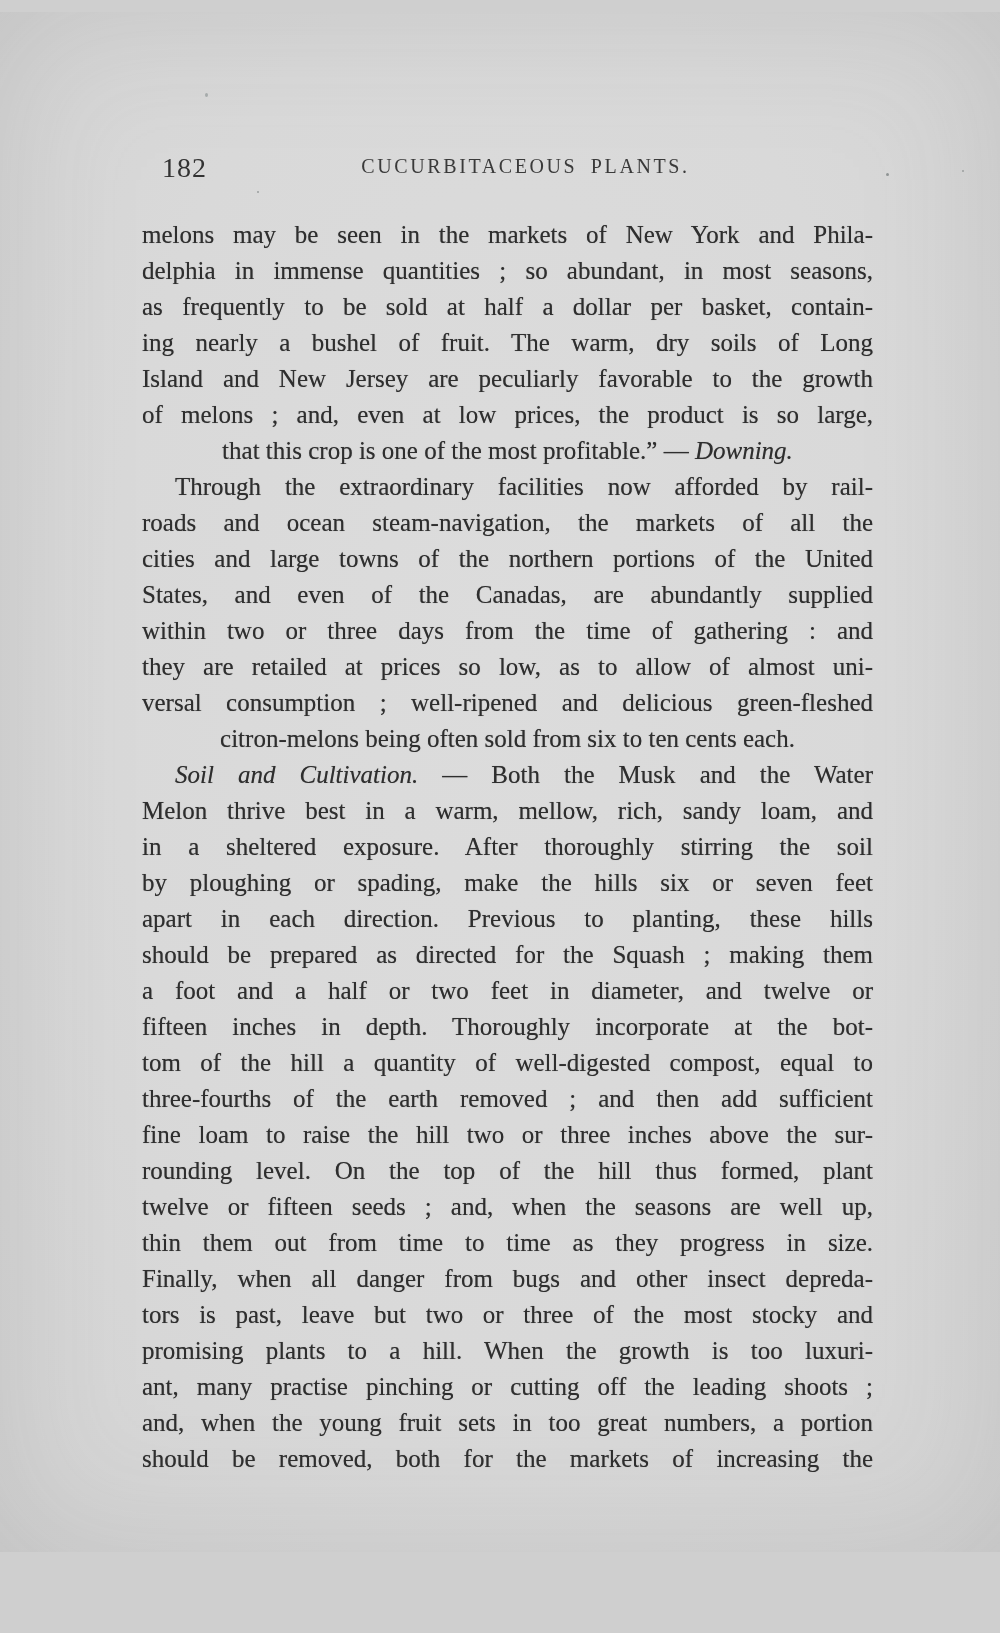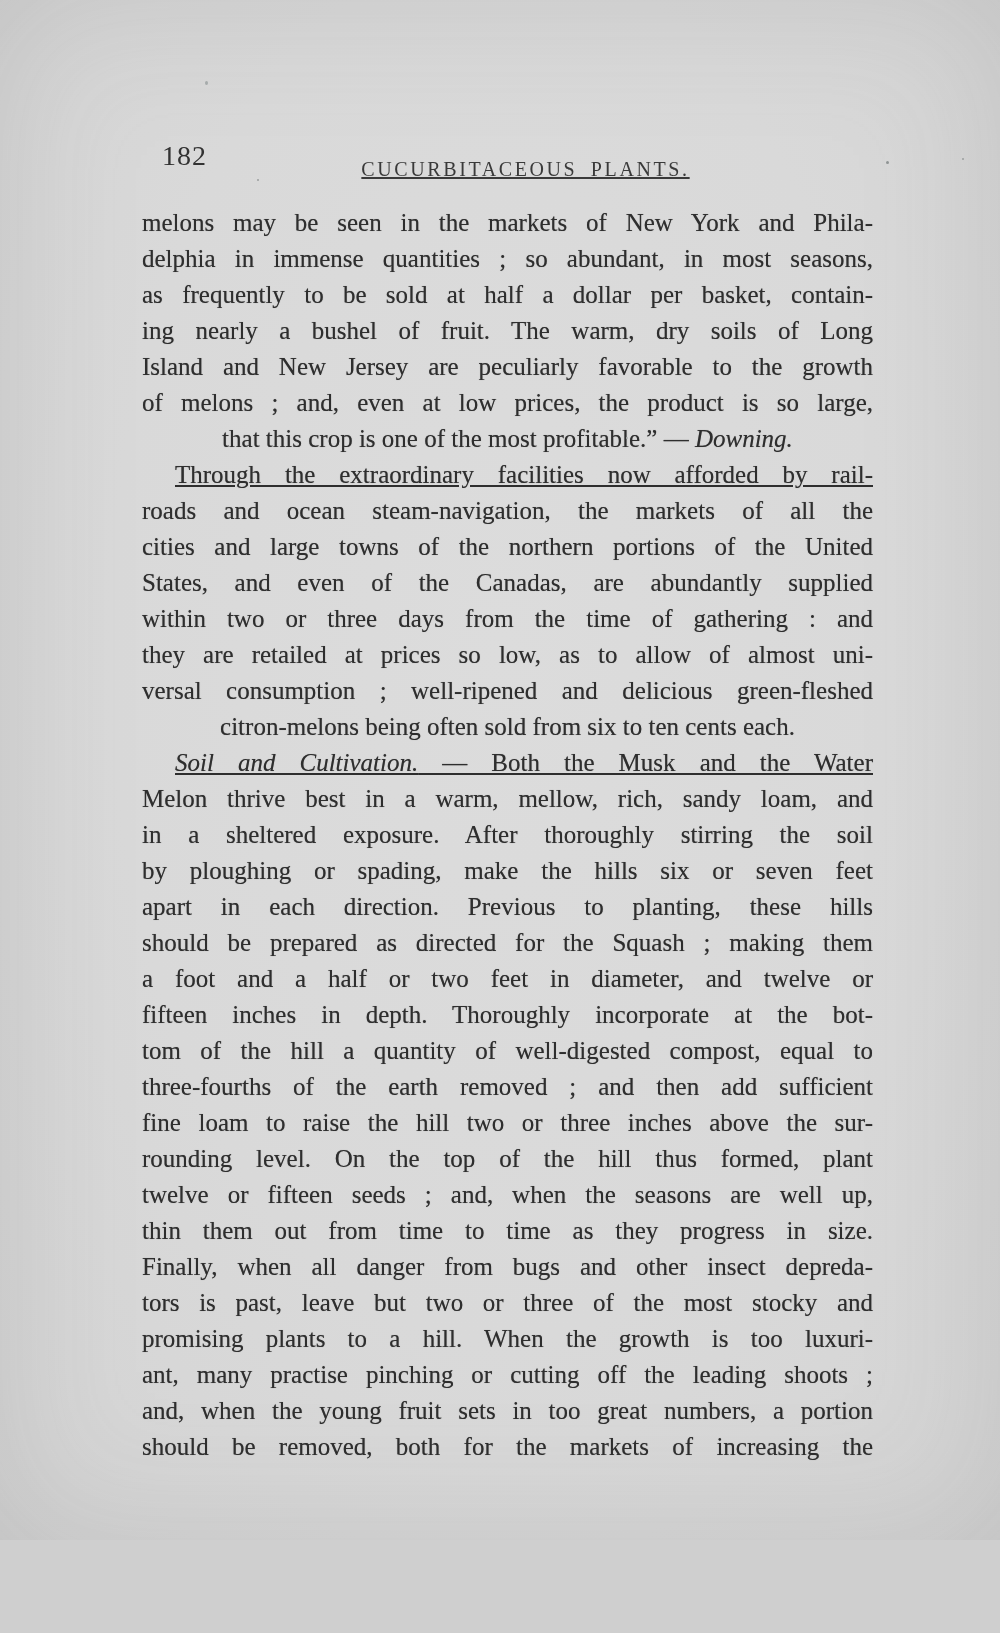--- a/index.html
+++ b/index.html
@@ -8,47 +8,47 @@
     font-family: "Liberation Serif", "DejaVu Serif", serif;
     background: #cfcfcf;
   }
   .page {
     position: relative;
     width: 1000px; height: 1540px;
     overflow: hidden;
     background: radial-gradient(ellipse at 50% 42%, #dcdcdc 0%, #d9d9d9 55%, #d4d4d4 100%);
     box-shadow: inset 0 0 140px rgba(110,110,110,0.18);
     color: #2e2e2e;
+    margin-top: 12px;
   }
   .running-head {
     position: absolute;
     left: 160px; top: 140px; width: 731px; height: 34px;
   }
   .page-number {
     position: absolute; left: 2px; top: 0;
     font-size: 28px; letter-spacing: 1px; color: #333;
   }
   .running-title {
-    position: absolute; left: 0; right: 0; top: 18px;
+    position: absolute; left: 0; right: 0; top: 3px;
     text-align: center;
     font-size: 20px; letter-spacing: 2.6px;
     word-spacing: 6px;
     color: #3a3a3a;
-    text-decoration: underline;
   }
   .body-block {
     position: absolute;
     left: 142px; top: 205px; width: 731px;
     font-size: 25px;
     line-height: 36px;
     text-shadow: 0 0 0.7px rgba(45,45,45,0.55);
   }
   .line { text-align: center; }
   .line.fill { text-align: justify; text-align-last: justify; }
-  .line.indent { text-indent: 33px; text-decoration: underline; }
+  .line.indent { text-indent: 33px; }
   .it { font-style: italic; }
   .speck { position: absolute; border-radius: 50%; }
   .speck.s1 { left: 205px; top: 81px;  width: 3px; height: 4px; background: #a6abab; }
   .speck.s2 { left: 886px; top: 161px; width: 3px; height: 3px; background: #8f9494; }
   .speck.s3 { left: 962px; top: 158px; width: 2px; height: 2px; background: #9a9e9e; }
   .speck.s4 { left: 257px; top: 179px; width: 2px; height: 2px; background: #9a9e9e; }
   .speck.s5 { left: 626px; top: 437px; width: 2px; height: 2px; background: #b0b4b4; }
 </style>
 </head>
 <body>

